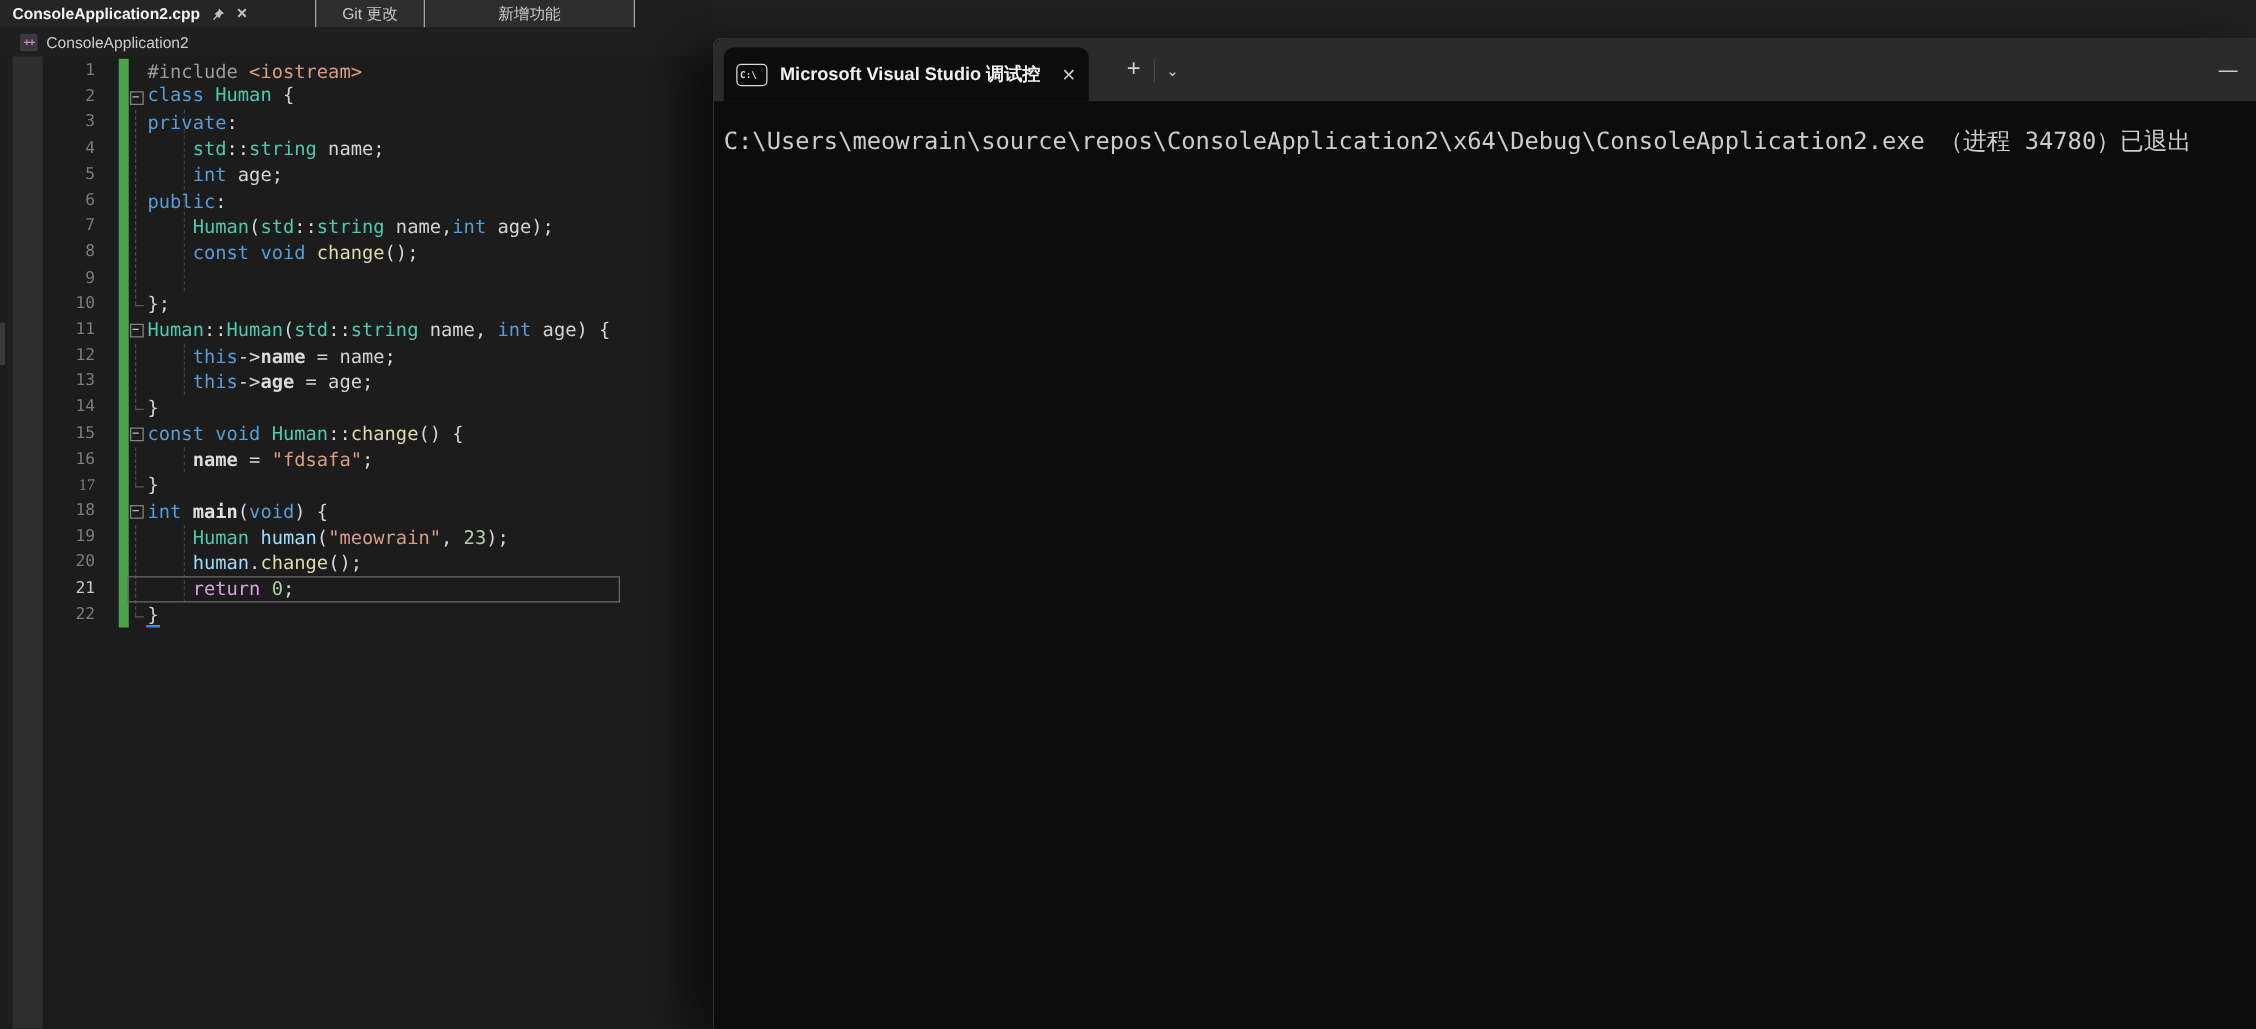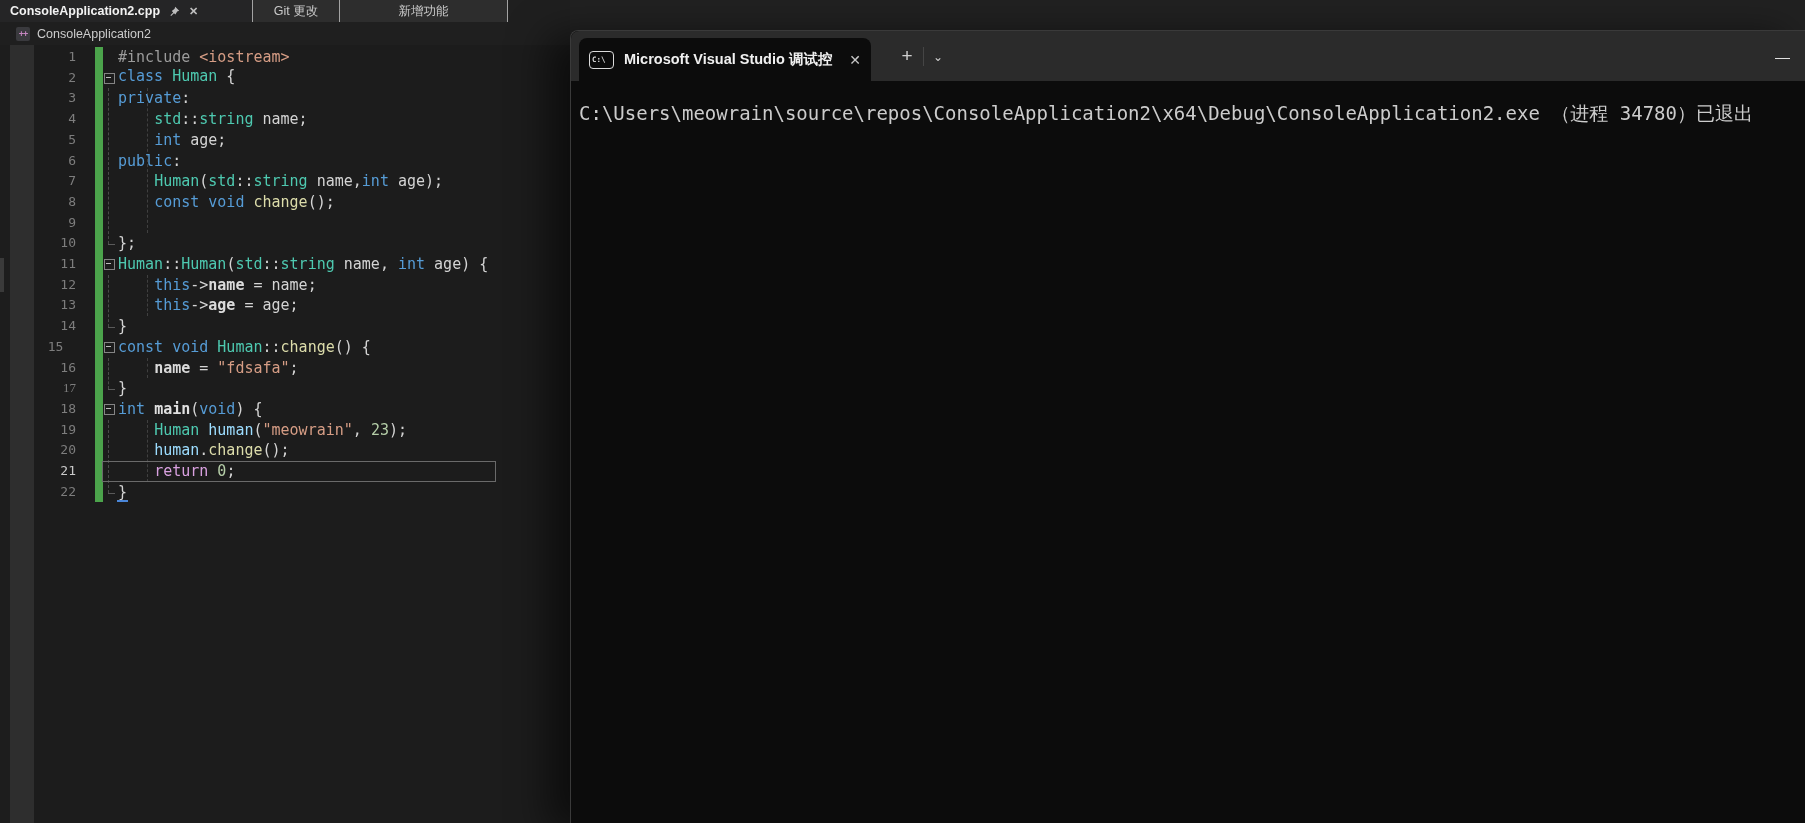--- a/index.html
+++ b/index.html
@@ -140,21 +140,21 @@
           <div class="crow" style="top: 188.3px; height: 20.7px; line-height: 20.7px;"><span class="tk-txt">};</span></div>
           <div class="gut" style="top: 211px;">11</div>
           <div class="crow" style="top: 209px; height: 20.7px; line-height: 20.7px;"><span class="tk-type">Human</span><span class="tk-txt">::</span><span class="tk-type">Human</span><span class="tk-txt">(</span><span class="tk-type">std</span><span class="tk-txt">::</span><span class="tk-type">string</span><span class="tk-txt"> name, </span><span class="tk-kw">int</span><span class="tk-txt"> age) {</span></div>
           <div class="fold" style="top: 214px;"></div>
           <div class="gut" style="top: 231.7px;">12</div>
           <div class="crow" style="top: 229.7px; height: 20.7px; line-height: 20.7px;"><span class="tk-txt">    </span><span class="tk-kw">this</span><span class="tk-txt">-&gt;</span><span class="tk-mem">name</span><span class="tk-txt"> = name;</span></div>
           <div class="gut" style="top: 252.4px;">13</div>
           <div class="crow" style="top: 250.4px; height: 20.7px; line-height: 20.7px;"><span class="tk-txt">    </span><span class="tk-kw">this</span><span class="tk-txt">-&gt;</span><span class="tk-mem">age</span><span class="tk-txt"> = age;</span></div>
           <div class="gut" style="top: 273.1px;">14</div>
           <div class="crow" style="top: 271.1px; height: 20.7px; line-height: 20.7px;"><span class="tk-txt">}</span></div>
-          <div class="gut" style="top: 293.8px; text-align: center;">15</div>
+          <div class="gut" style="top: 293.8px;">15</div>
           <div class="crow" style="top: 291.8px; height: 20.7px; line-height: 20.7px;"><span class="tk-kw">const</span><span class="tk-txt"> </span><span class="tk-kw">void</span><span class="tk-txt"> </span><span class="tk-type">Human</span><span class="tk-txt">::</span><span class="tk-fn">change</span><span class="tk-txt">() {</span></div>
           <div class="fold" style="top: 296.8px;"></div>
           <div class="gut" style="top: 314.5px;">16</div>
           <div class="crow" style="top: 312.5px; height: 20.7px; line-height: 20.7px;"><span class="tk-txt">    </span><span class="tk-mem">name</span><span class="tk-txt"> = </span><span class="tk-str">"fdsafa"</span><span class="tk-txt">;</span></div>
           <div class="gut" style="top: 335.2px; font-family: Liberation Serif, serif;">17</div>
           <div class="crow" style="top: 333.2px; height: 20.7px; line-height: 20.7px;"><span class="tk-txt">}</span></div>
           <div class="gut" style="top: 355.9px;">18</div>
           <div class="crow" style="top: 353.9px; height: 20.7px; line-height: 20.7px;"><span class="tk-kw">int</span><span class="tk-txt"> </span><span class="tk-mainfn">main</span><span class="tk-txt">(</span><span class="tk-kw">void</span><span class="tk-txt">) {</span></div>
           <div class="fold" style="top: 358.9px;"></div>
           <div class="gut" style="top: 376.6px;">19</div>

